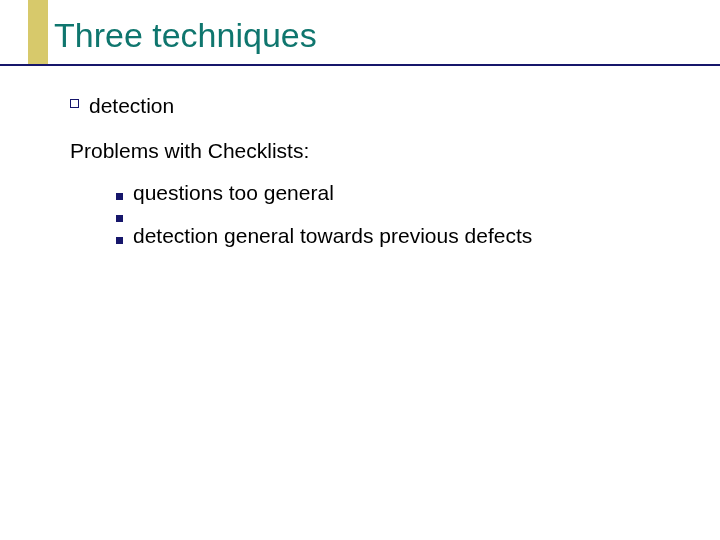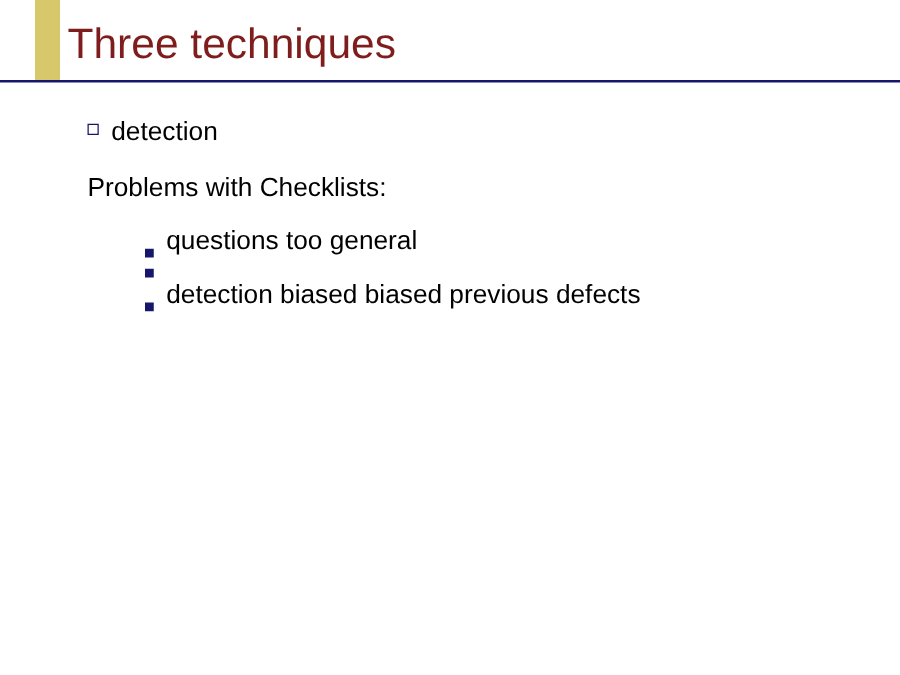--- a/index.html
+++ b/index.html
@@ -32,21 +32,21 @@
     left: 0;
     width: 720px;
     height: 2px;
     background: #16166b;
   }
   .title {
     position: absolute;
     top: 16px;
     left: 54px;
     font-size: 34px;
-    color: #7f1d1d;
+    color: #0f766e;
     font-weight: 400;
   }
   .body {
     position: absolute;
     top: 92px;
     left: 70px;
     right: 40px;
     font-size: 21px;
     line-height: 1.3;
   }
@@ -64,21 +64,21 @@
     margin-top: 7px;
     margin-right: 10px;
     flex: 0 0 auto;
   }
   .subhead {
     margin-top: 14px;
     margin-bottom: 14px;
   }
   .lvl2 {
     display: flex;
-    align-items: flex-end;
+    align-items: center;
     margin-left: 46px;
   }
   .bullet-sq-fill {
     display: inline-block;
     width: 7px;
     height: 7px;
     background: #16166b;
     margin-top: 9px;
     margin-right: 10px;
     flex: 0 0 auto;
@@ -102,16 +102,16 @@
 
     <div class="lvl2">
       <span class="bullet-sq-fill"></span>
       <span>questions too general</span>
     </div>
     <div class="lvl2">
       <span class="bullet-sq-fill"></span>
     </div>
     <div class="lvl2">
       <span class="bullet-sq-fill"></span>
-      <span>detection biased biased previous defects</span>
+      <span>detection general towards previous defects</span>
     </div>
   </div>
 </div>
 
 </body></html>

